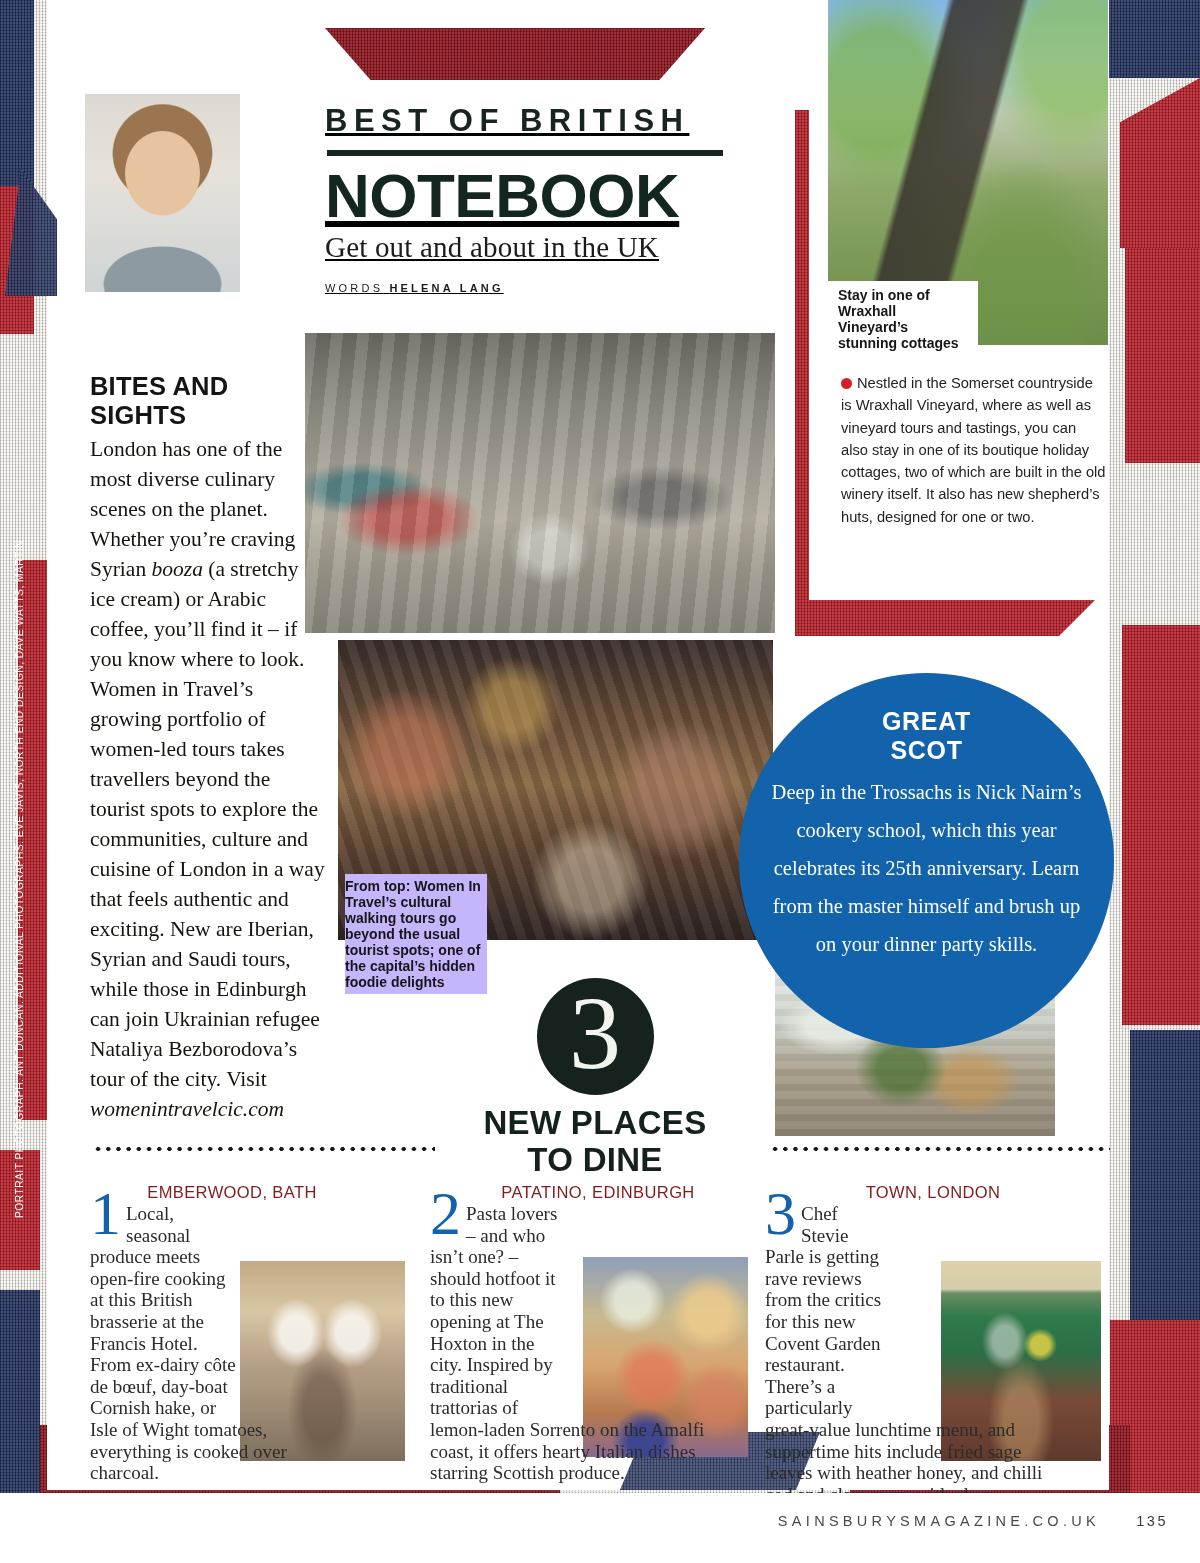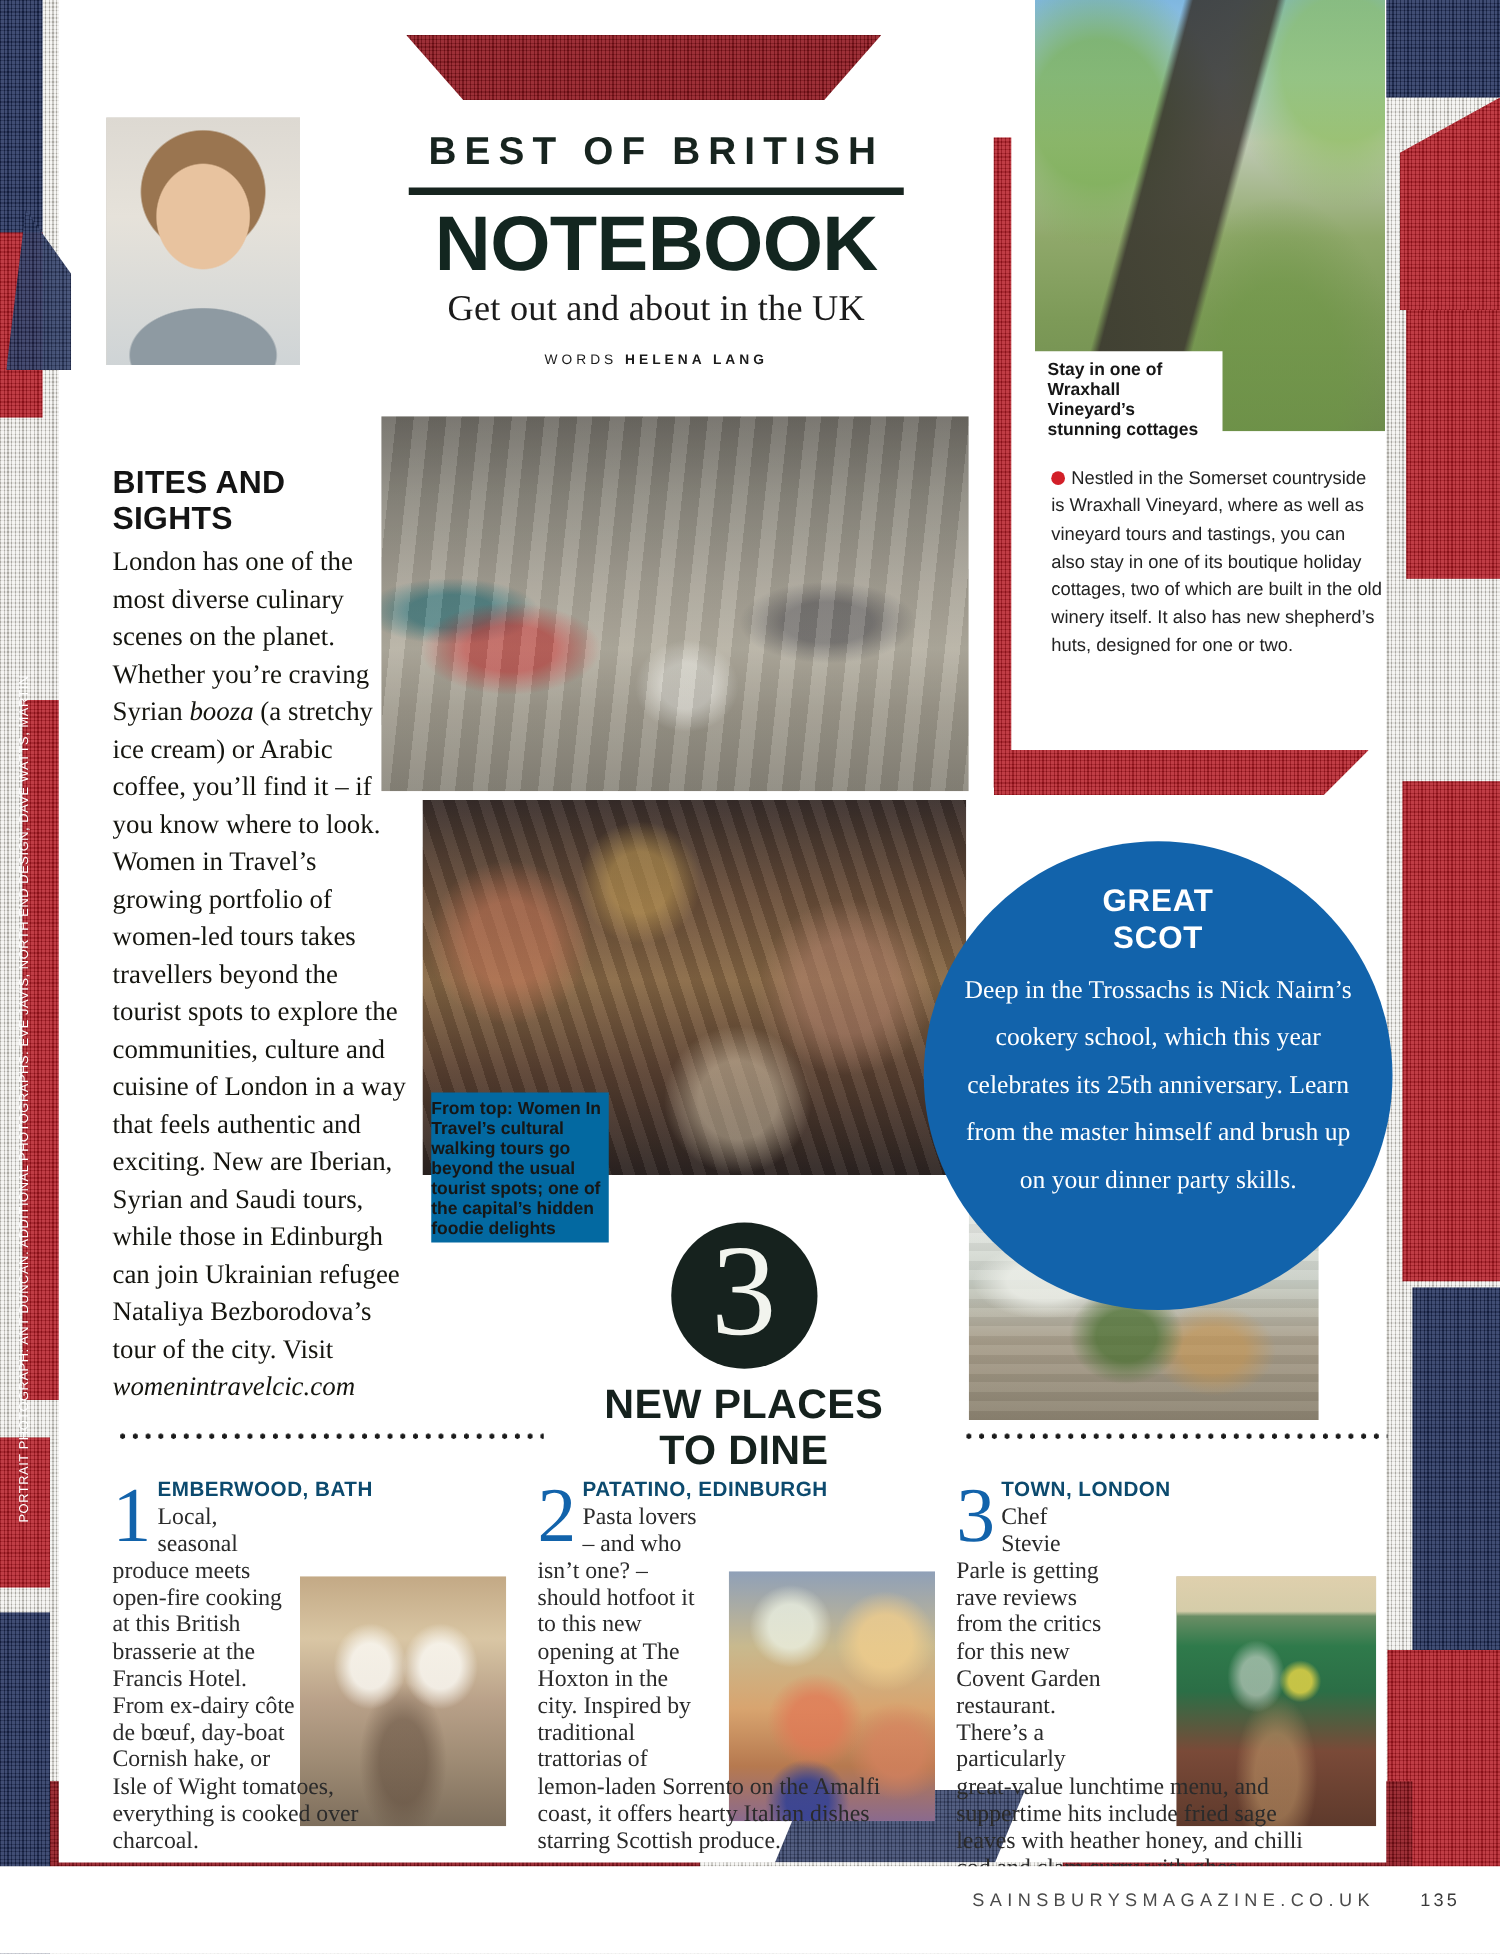--- a/index.html
+++ b/index.html
@@ -54,21 +54,21 @@
     background: #ffffff;
     z-index: 5;
   }
 
   
   .decor { position: absolute; z-index: 12; }
 
   
   #masthead {
     position: absolute; left: 325px; top: 105px; width: 400px;
-    text-align: center; z-index: 20;
+    z-index: 20; text-decoration: underline;
   }
   #kicker {
     font-size: 31px; font-weight: 700; letter-spacing: 6.5px;
     color: #17241f; line-height: 1;
   }
   #rule { height: 6px; background: #17241f; margin: 14px 2px 8px 2px; }
   #bigtitle {
     font-size: 62px; font-weight: 800; letter-spacing: -0.5px;
     color: #132620; line-height: 1.02;
   }
@@ -126,21 +126,21 @@
   .caption {
     position: absolute; z-index: 25;
     font-size: 14px; font-weight: 700; line-height: 16px; color: #161616;
   }
   #cap-vineyard {
     left: 828px; top: 281px; width: 150px;
     background: #ffffff; padding: 6px 8px 8px 10px;
   }
   #cap-tour {
     left: 345px; top: 874px; width: 142px;
-    background: #0369a1; padding: 4px 4px 4px 0;
+    background: #c4b5fd; padding: 4px 4px 4px 0;
   }
 
   
   #sip {
     position: absolute; left: 841px; top: 372px; width: 265px; z-index: 22;
   }
   #sip-body {
     font-size: 14.7px; line-height: 22.3px; color: #232323;
   }
   .red-dot {
@@ -199,22 +199,22 @@
   #entry1 { left: 90px;  top: 1182px; width: 248px; }
   #entry2 { left: 430px; top: 1182px; width: 300px; }
   #entry3 { left: 765px; top: 1182px; width: 300px; }
 
   .entry-num {
     font-family: "Liberation Serif", serif;
     font-size: 62px; line-height: 58px; color: #1263ab;
     float: left; margin: 2px 5px 0 0; font-weight: 400;
   }
   .entry-title {
-    font-size: 16.5px; font-weight: 700; color: #0c4a6e;
-    letter-spacing: .4px; line-height: 20px; margin-bottom: 1px;
+    font-size: 16.5px; font-weight: 400; color: #7f1d1d;
+    letter-spacing: .4px; line-height: 20px; margin-bottom: 1px; text-align: center;
   }
   .entry-body {
     font-size: 19px; line-height: 21.6px; color: #2b2b2b; font-family: Liberation Serif, serif;
   }
 
   
   .sp-1 { float: right; width: 100px; height: 200px; }
   .sp-2 { float: right; width: 165px; height: 200px; }
   .sp-3 { float: right; width: 175px; height: 200px; }
 

